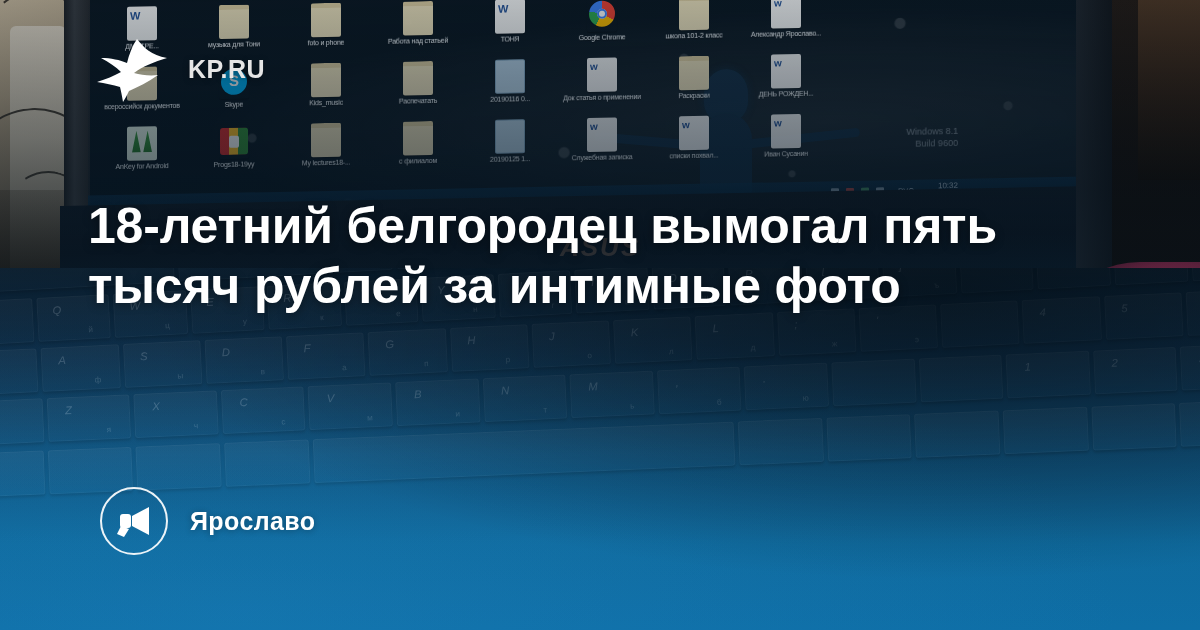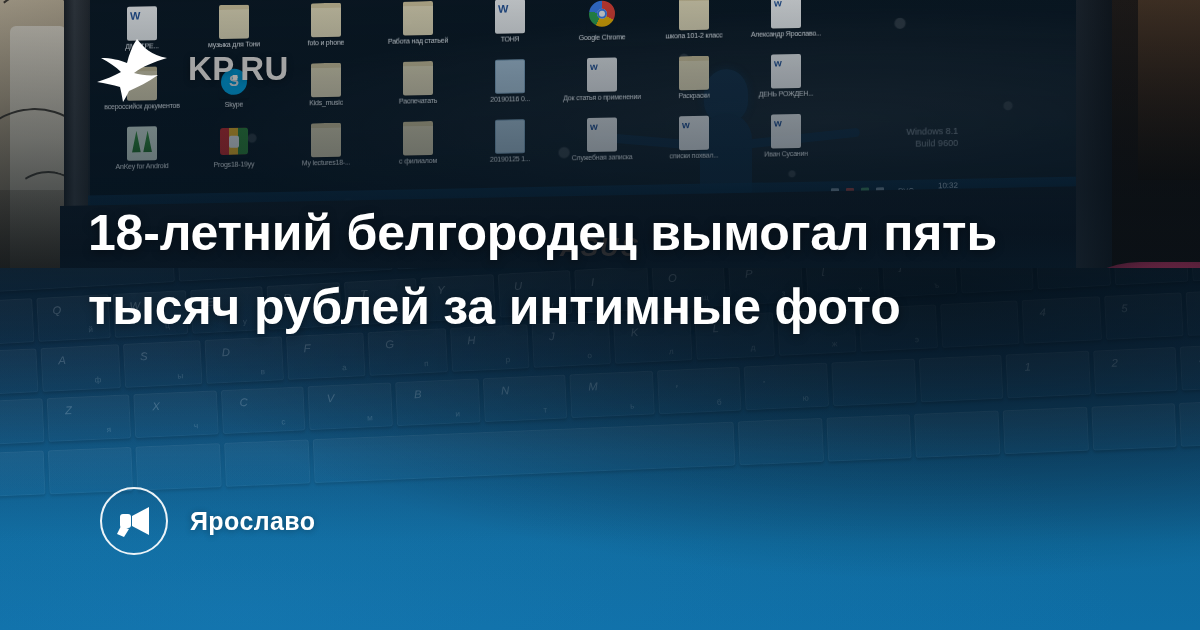--- a/index.html
+++ b/index.html
@@ -250,28 +250,28 @@
 
   
   .overlay{ position:absolute; inset:0; }
 
   .brand{
     position:absolute; left:96px; top:36px;
     display:flex; align-items:center; gap:18px;
   }
   .bird{ width:74px; height:66px; display:block; }
   .wordmark{
-    color:#a3a3a3; font-size:33px; font-weight:bold; letter-spacing:.5px;
+    color:#e5e5e5; font-size:25px; font-weight:bold; letter-spacing:.5px;
     text-shadow:0 1px 6px rgba(0,0,0,.35);
   }
 
   .headline{
     position:absolute; left:88px; top:196px; width:940px;
     color:#ffffff;
-    font-size:50px; line-height:74px; font-weight:bold;
+    font-size:50px; line-height:60px; font-weight:bold;
     letter-spacing:-.2px;
     text-shadow:0 2px 10px rgba(0,0,0,.40);
   }
 
   .badge{
     position:absolute; left:100px; top:487px;
     display:flex; align-items:center; gap:22px;
   }
   .badge-circle{
     width:68px; height:68px; border-radius:50%;

